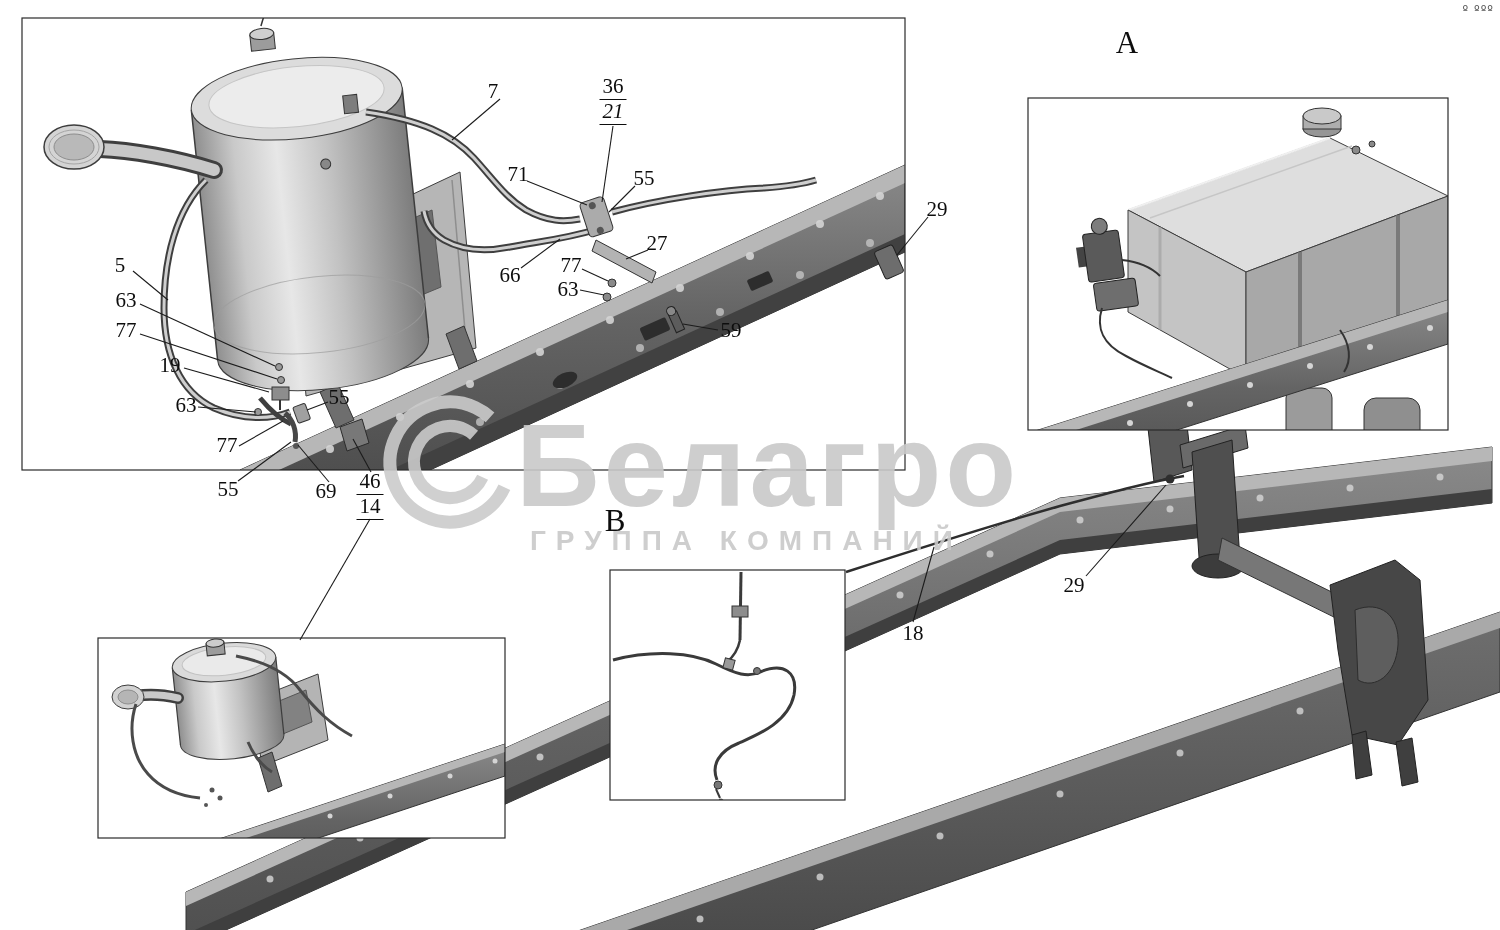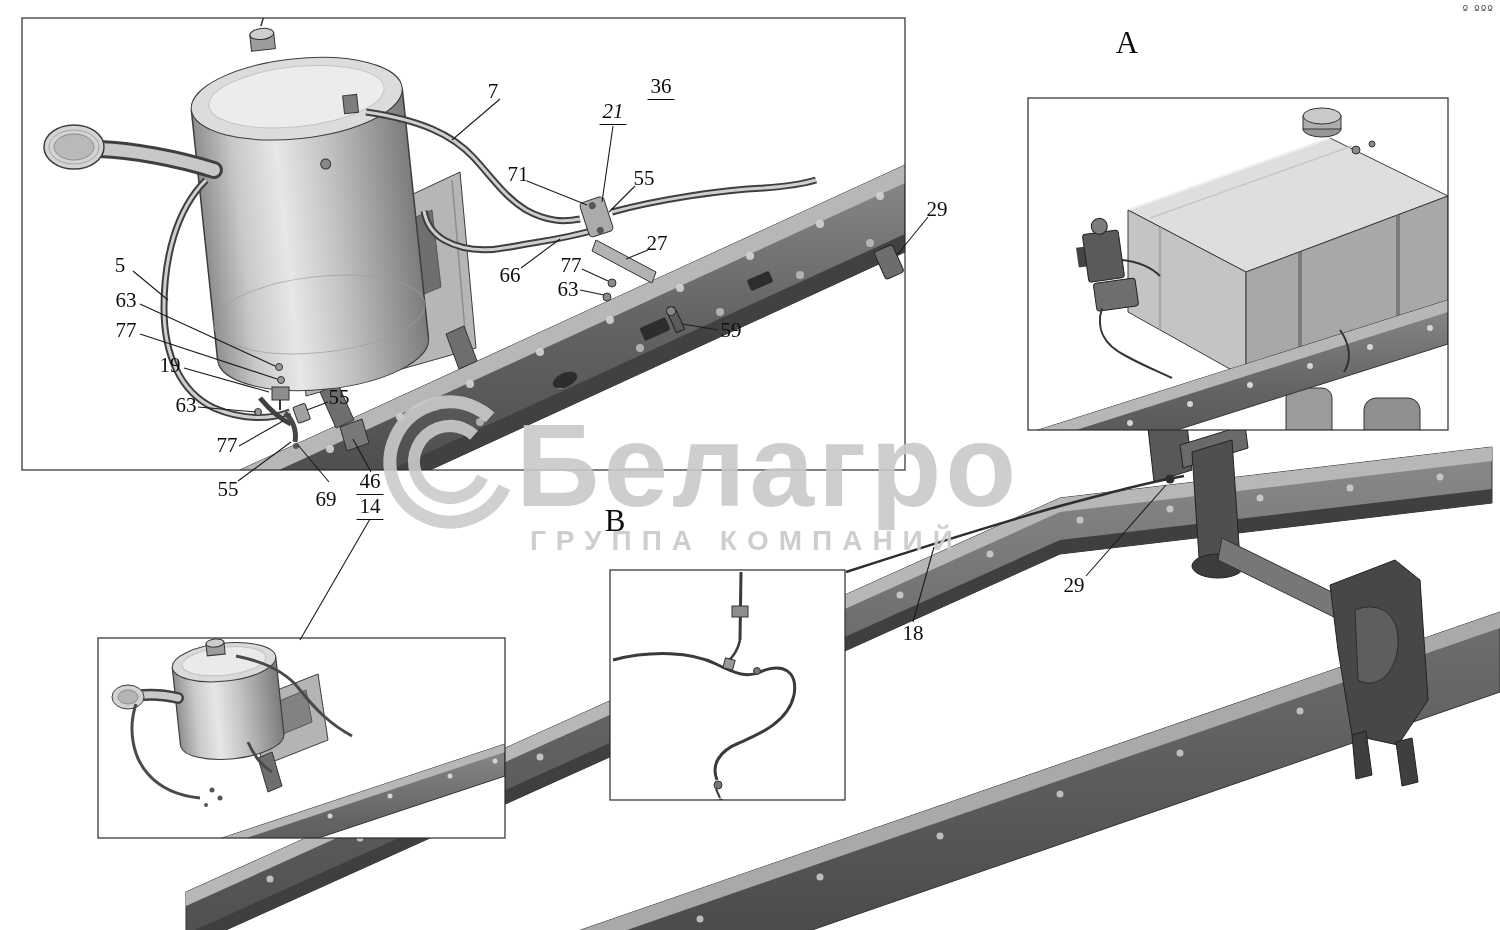--- a/index.html
+++ b/index.html
@@ -358,39 +358,39 @@
     <line x1="371" y1="472" x2="353" y2="439"></line>
     <line x1="718" y1="330" x2="683" y2="324"></line>
     <line x1="913" y1="622" x2="934" y2="547"></line>
     <line x1="1086" y1="576" x2="1166" y2="485"></line>
     <line x1="370" y1="519" x2="300" y2="640"></line>
   </g>
 </svg>
 
 <div id="callout-layer">
       <div class="callout" style="left: 493px; top: 91px;">7</div>
-      <div class="callout underlined" style="left: 613px; top: 88px; margin-left: 48px;">36</div>
+      <div class="callout underlined" style="left: 613px; top: 88px;">36</div>
       <div class="callout underlined" style="left: 613px; top: 113px; font-style: italic;">21</div>
       <div class="callout" style="left: 518px; top: 174px;">71</div>
       <div class="callout" style="left: 644px; top: 178px;">55</div>
       <div class="callout" style="left: 937px; top: 209px;">29</div>
       <div class="callout" style="left: 657px; top: 243px;">27</div>
       <div class="callout" style="left: 120px; top: 265px;">5</div>
       <div class="callout" style="left: 510px; top: 275px;">66</div>
       <div class="callout" style="left: 571px; top: 265px;">77</div>
       <div class="callout" style="left: 568px; top: 289px;">63</div>
       <div class="callout" style="left: 126px; top: 300px;">63</div>
       <div class="callout" style="left: 126px; top: 330px;">77</div>
       <div class="callout" style="left: 731px; top: 330px;">59</div>
       <div class="callout" style="left: 170px; top: 365px;">19</div>
       <div class="callout" style="left: 339px; top: 397px;">55</div>
       <div class="callout" style="left: 186px; top: 405px;">63</div>
       <div class="callout" style="left: 227px; top: 445px;">77</div>
       <div class="callout" style="left: 228px; top: 489px;">55</div>
-      <div class="callout" style="left: 326px; top: 491px; margin-top: 8px;">69</div>
+      <div class="callout" style="left: 326px; top: 491px;">69</div>
       <div class="callout underlined" style="left: 370px; top: 483px; text-align: center;">46</div>
       <div class="callout underlined" style="left: 370px; top: 508px;">14</div>
       <div class="callout" style="left: 1074px; top: 585px;">29</div>
       <div class="callout" style="left: 913px; top: 633px;">18</div>
       <div class="callout section-label" style="left: 1127px; top: 42px;">A</div>
       <div class="callout section-label" style="left: 615px; top: 520px;">B</div>
     </div>
 
 <div id="corner-marks">º ººº</div>
 

